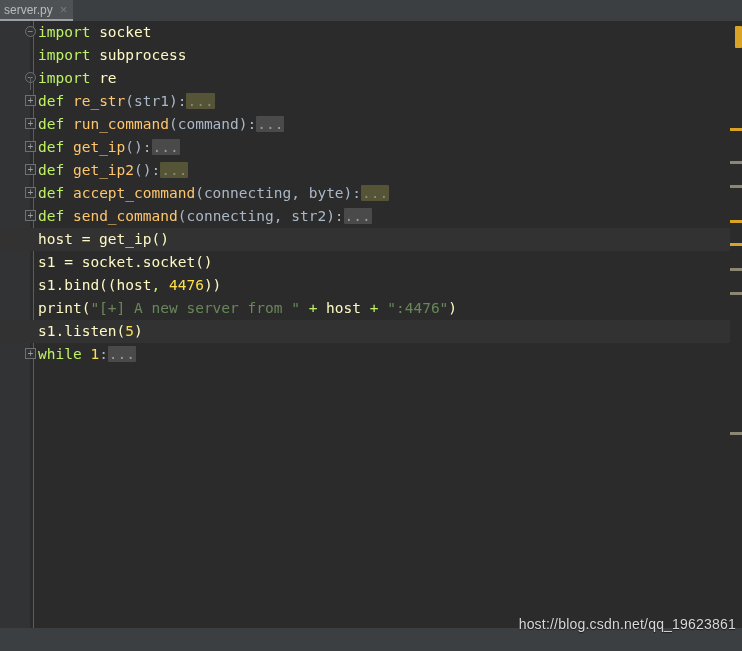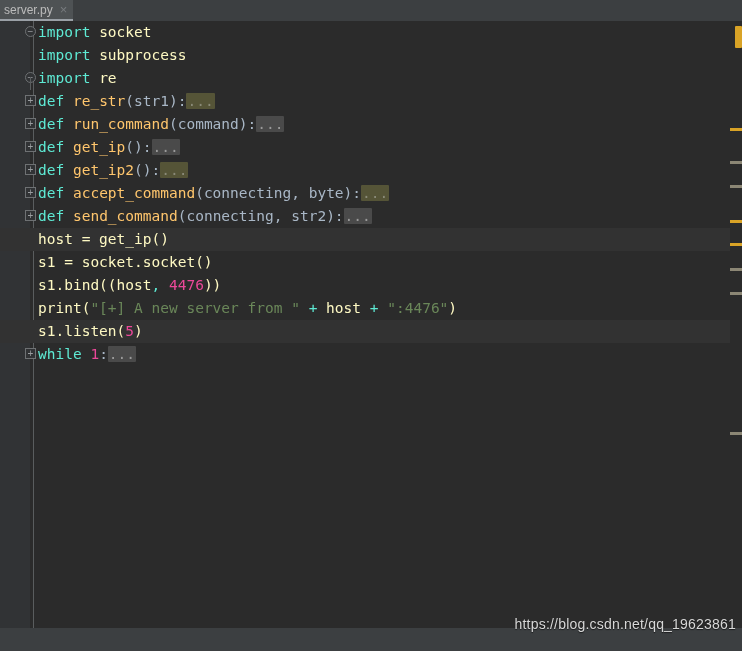--- a/index.html
+++ b/index.html
@@ -65,24 +65,24 @@
     border:1px solid #6e7173;background:#313335;
     color:#9a9da0;font-size:10px;line-height:9px;text-align:center;
     font-family:"Liberation Sans","DejaVu Sans",sans-serif;
   }
   .fold.round{border-radius:50%;}
   .fold-end{
     position:absolute;left:30px;top:10px;width:1px;height:13px;background:#5a5d5e;
   }
 
   
-  .kw{color:#5eead4;}
+  .kw{color:#bef264;}
   .fn{color:#ffc66d;}
   .id{color:#fef9c3;}
-  .num{color:#ec4899;}
+  .num{color:#fde047;}
   .str{color:#6a8759;}
   .punct{color:#a9b7c6;}
   .param{color:#a9b7c6;}
 
   
   .folded{
     background:#555437;color:#8a8a78;padding:0 1px;border-radius:1px;
   }
   .folded2{
     background:#4a4a4a;color:#9a9a9a;padding:0 1px;border-radius:1px;
@@ -142,15 +142,15 @@
       <div class="marker" style="top: 140px; background: rgb(140, 135, 117);"></div>
       <div class="marker" style="top: 164px; background: rgb(140, 135, 117);"></div>
       <div class="marker" style="top: 199px; background: rgb(217, 163, 38);"></div>
       <div class="marker" style="top: 222px; background: rgb(217, 163, 38);"></div>
       <div class="marker" style="top: 247px; background: rgb(140, 135, 117);"></div>
       <div class="marker" style="top: 271px; background: rgb(140, 135, 117);"></div>
       <div class="marker" style="top: 411px; background: rgb(140, 135, 117);"></div>
     </div>
 
   <div class="bottombar"></div>
-  <div class="watermark">https://blog.csdn.net/qq_19623861</div>
+  <div class="watermark">host://blog.csdn.net/qq_19623861</div>
 
 </div>
 
 </body></html>

